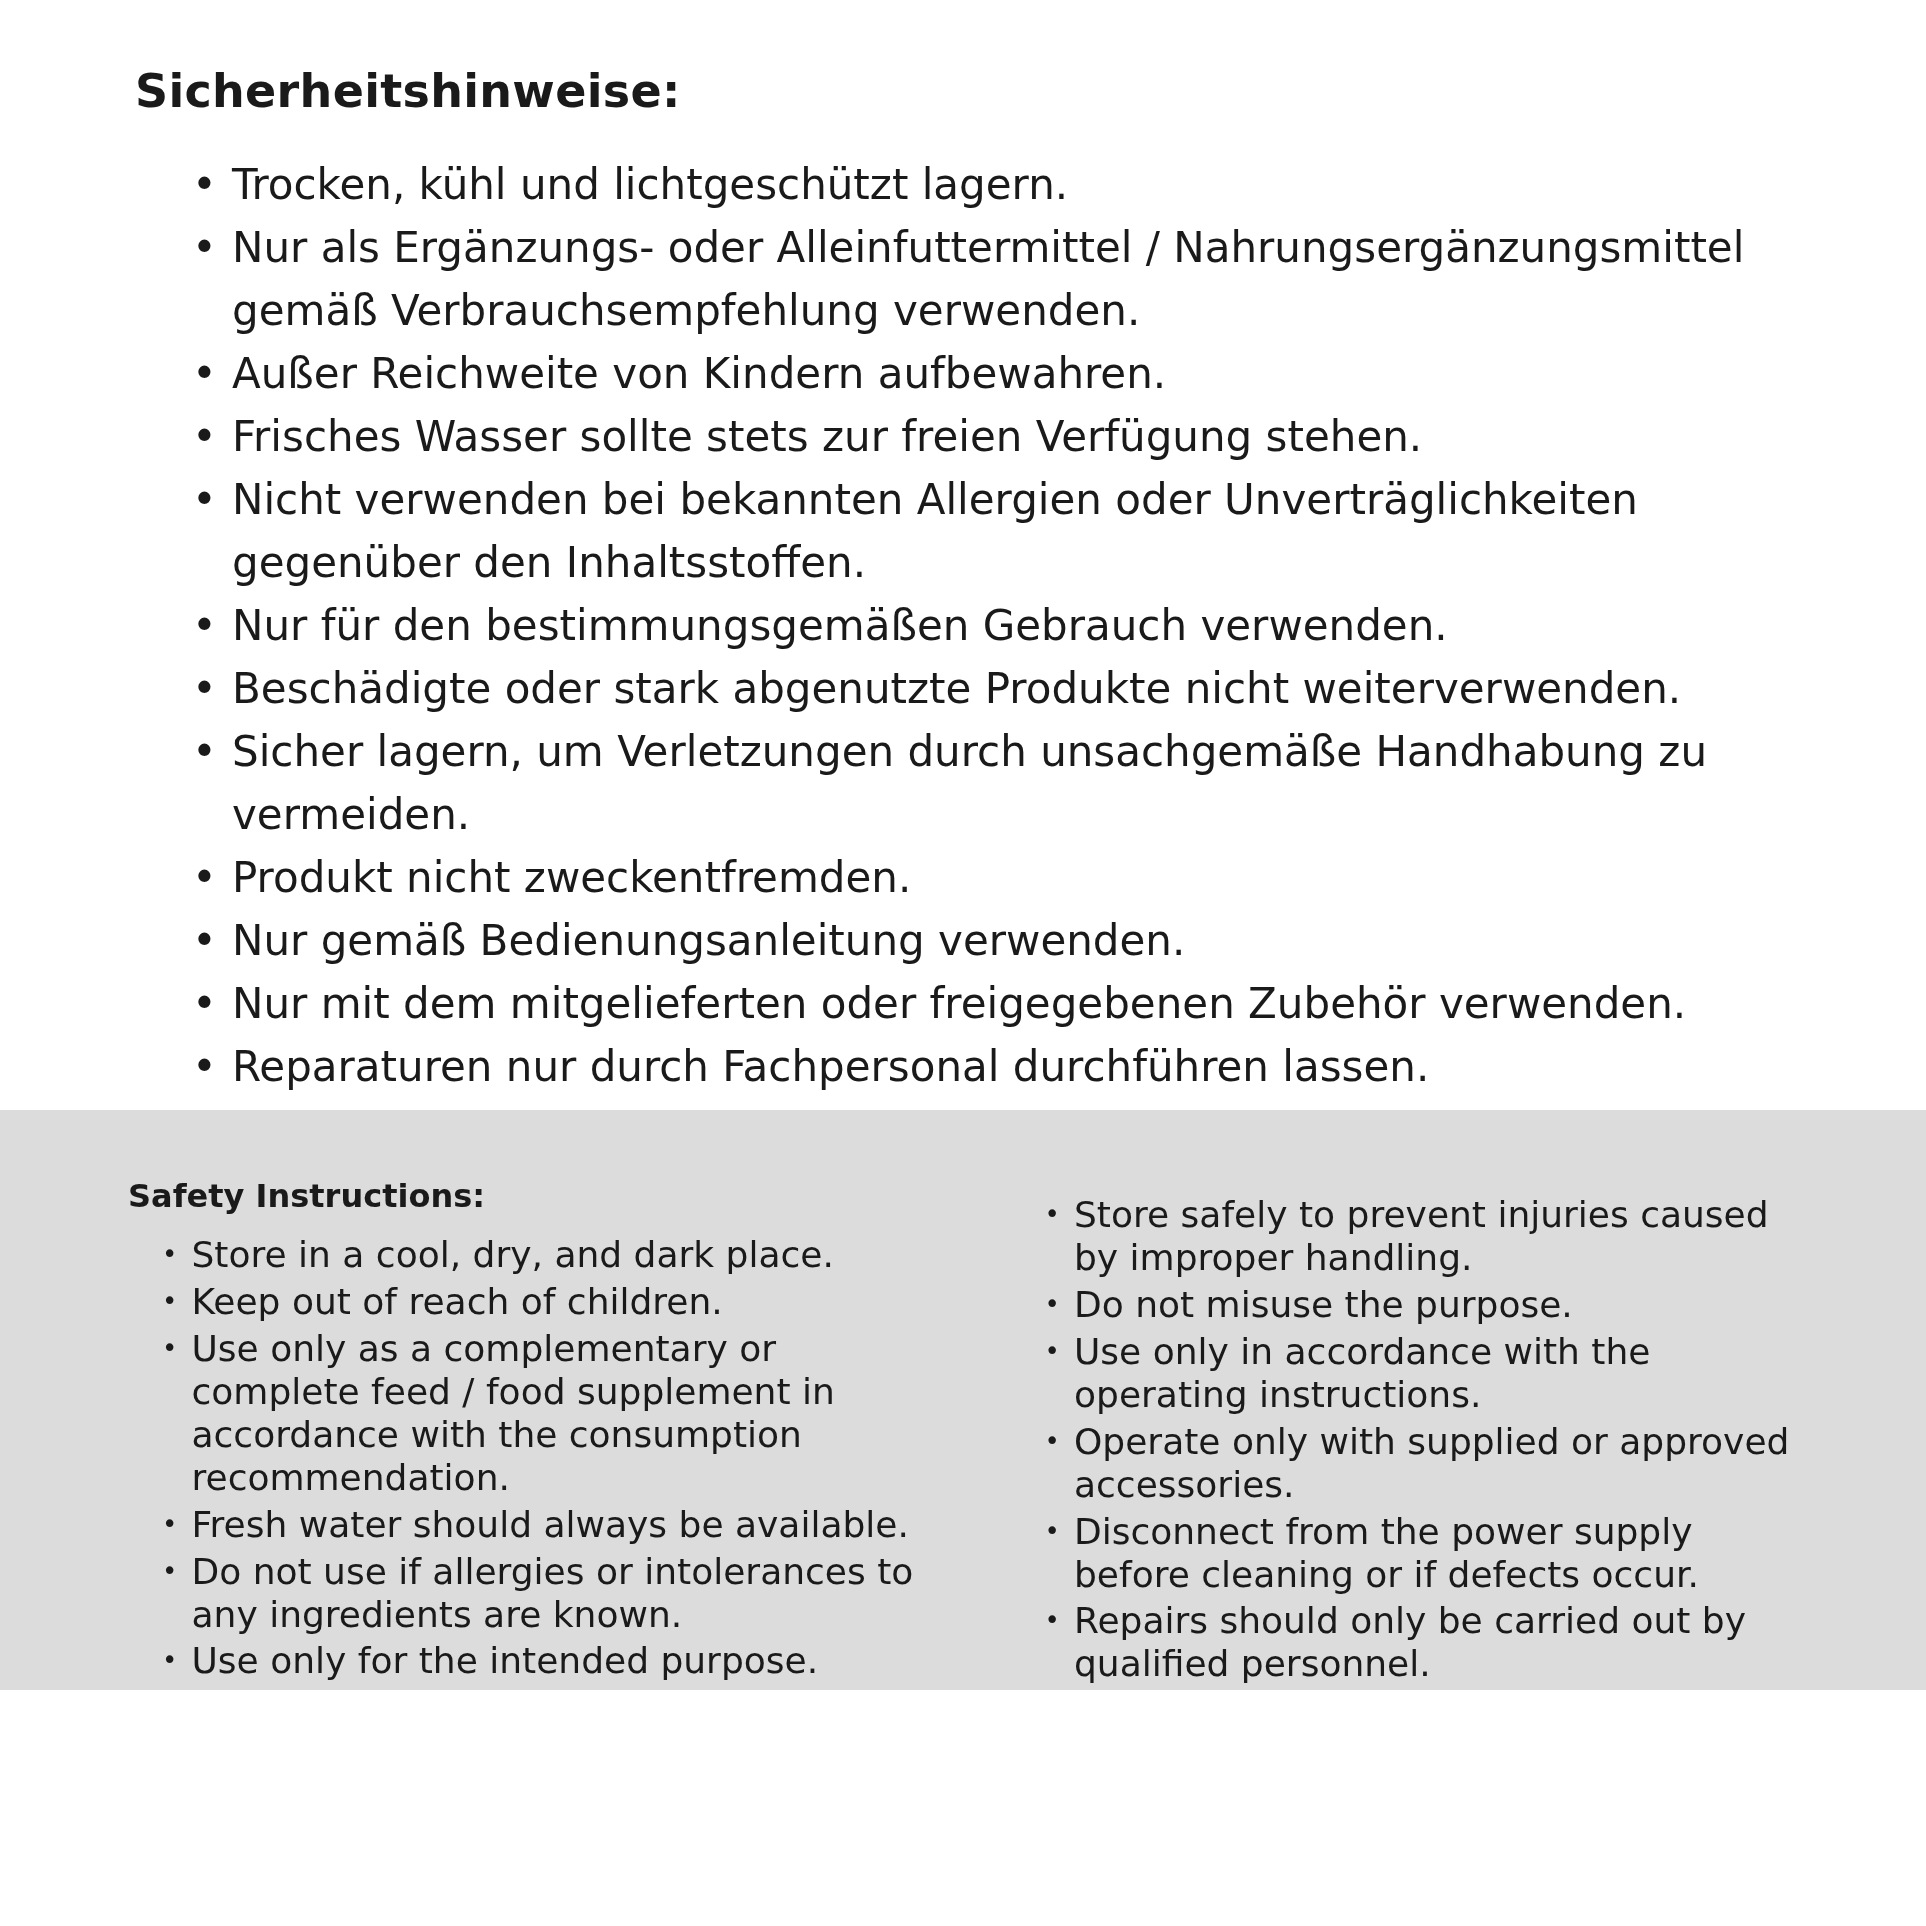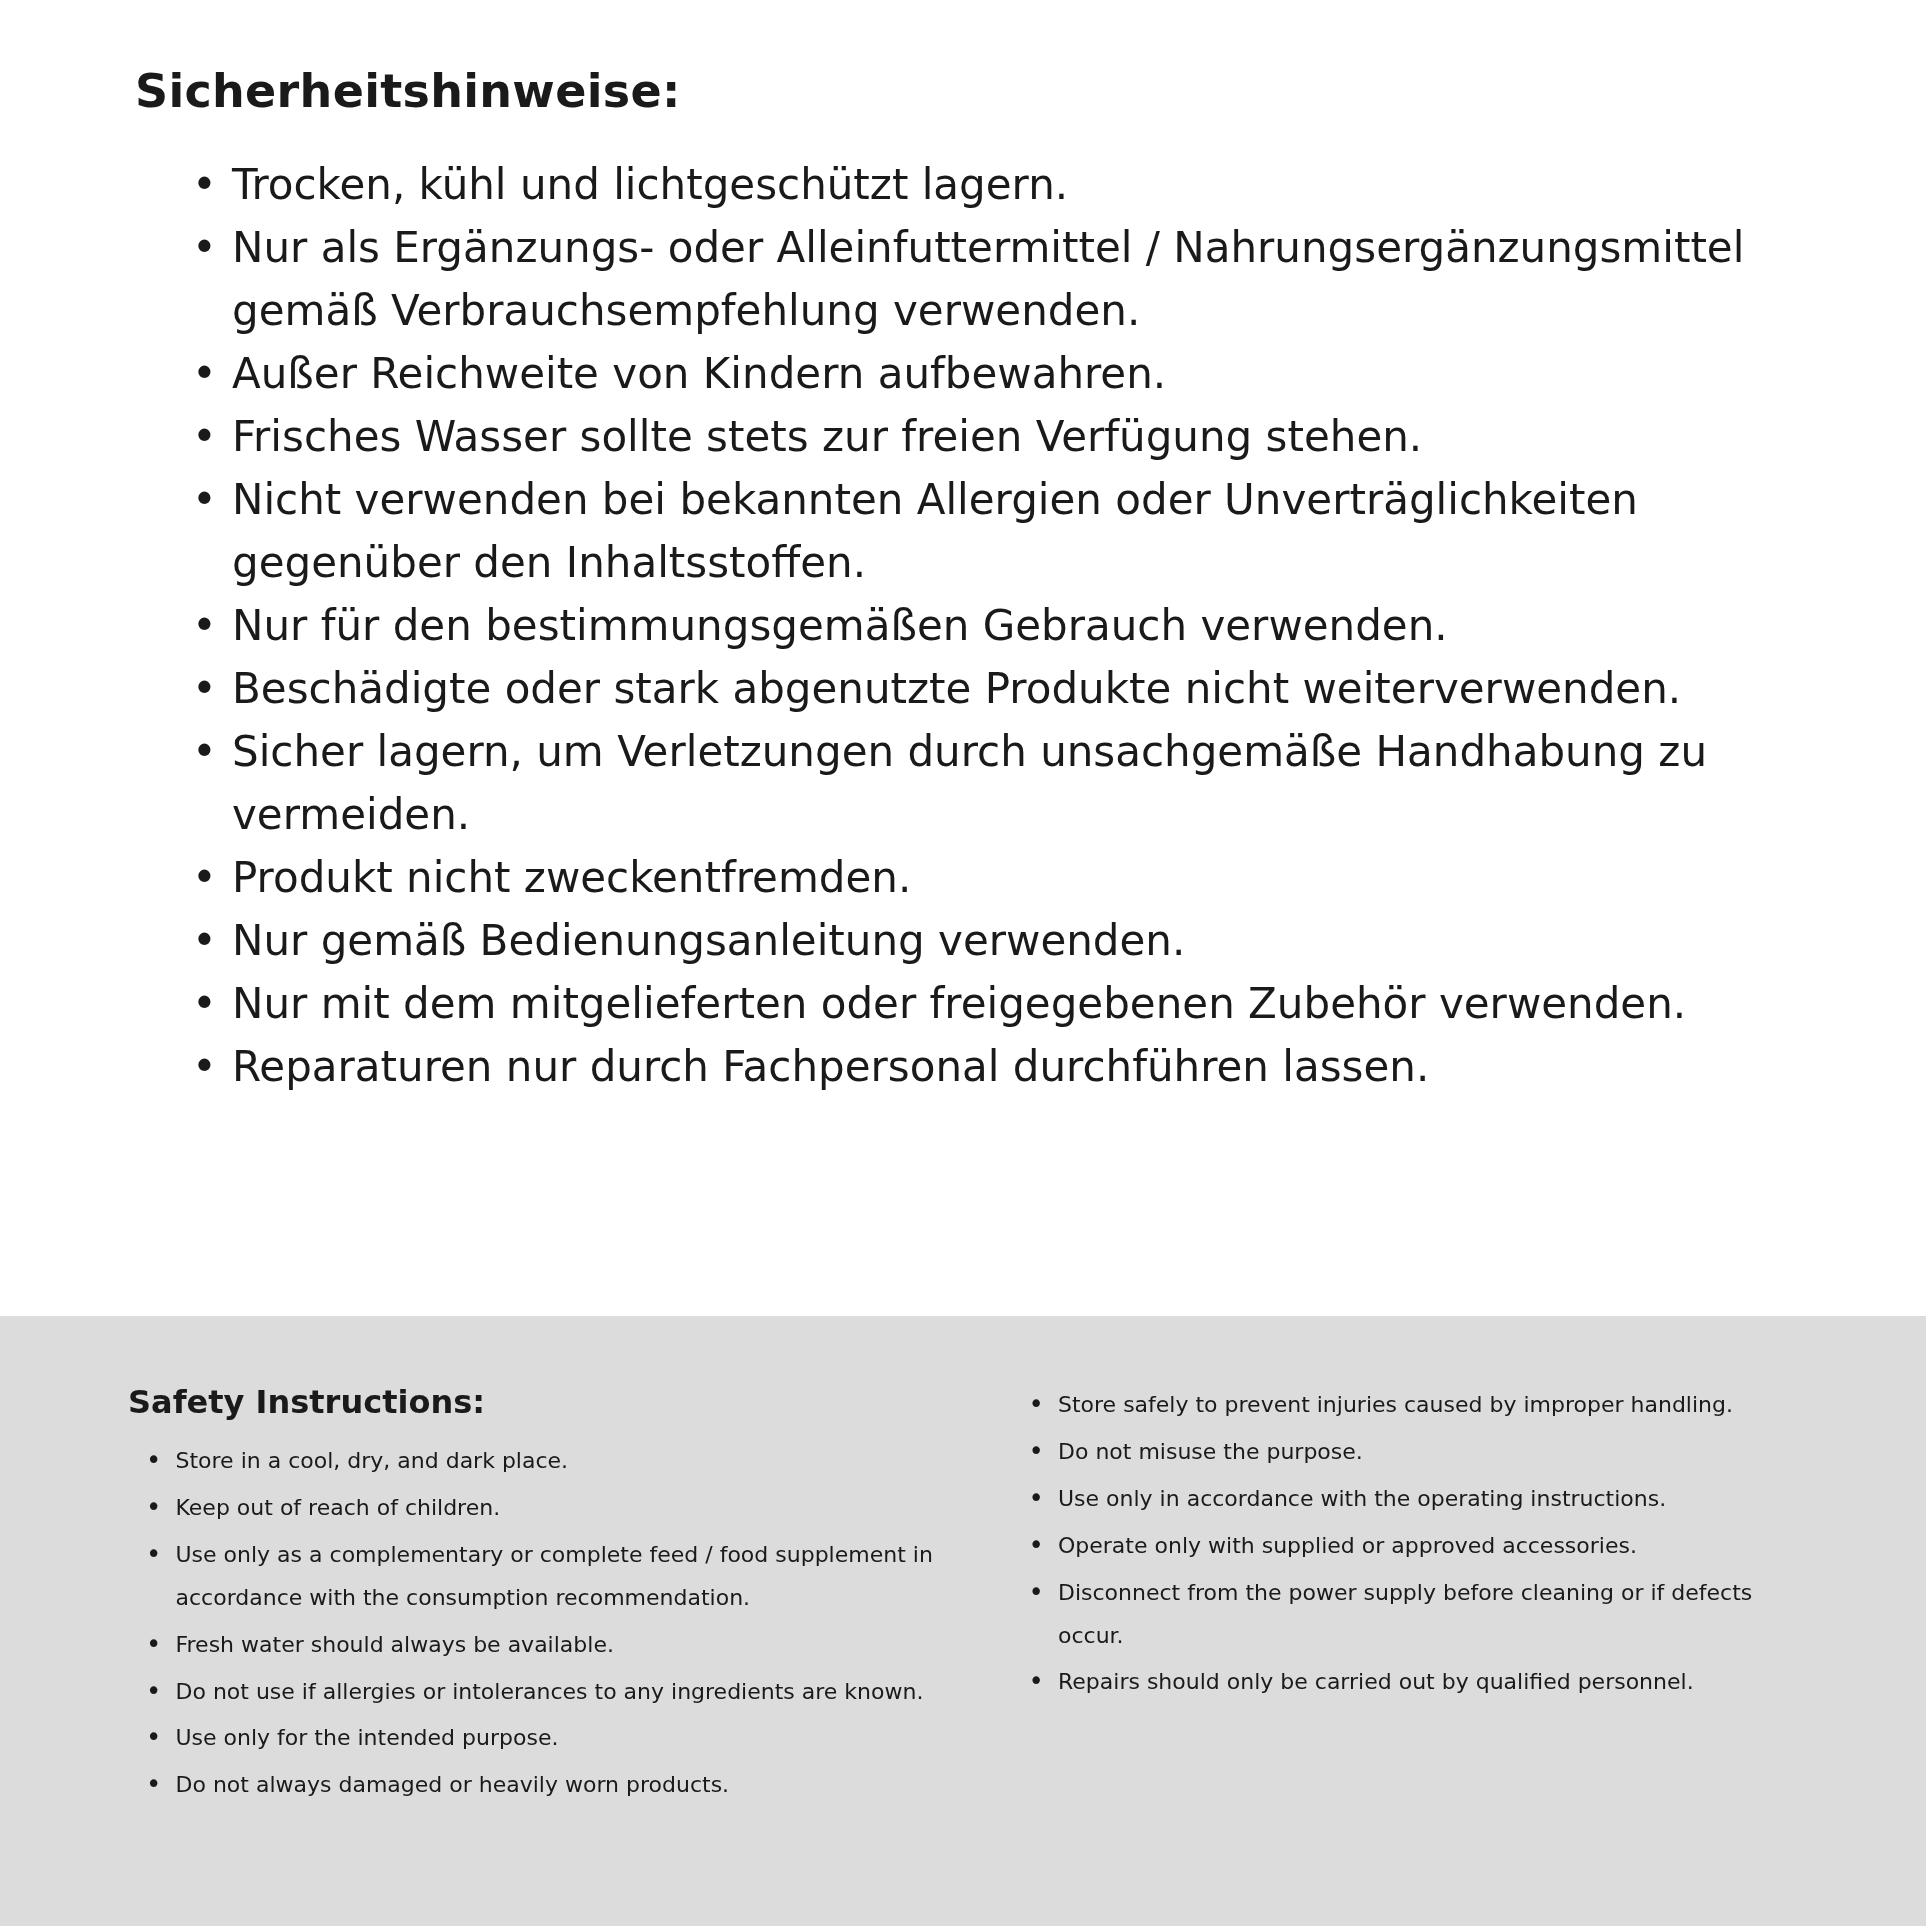--- a/index.html
+++ b/index.html
@@ -4,21 +4,21 @@
 <style>
   html, body {
     margin: 0;
     padding: 0;
     background: #ffffff;
     font-family: "DejaVu Sans", "Liberation Sans", sans-serif;
     color: #1a1a1a;
   }
   .page {
     width: 1926px;
-    height: 1926px;
+    height: 1690px;
     display: flex;
     flex-direction: column;
     overflow: hidden;
     background: #ffffff;
   }
 
   
   .de-section {
     box-sizing: border-box;
     height: 1316px;
@@ -62,24 +62,24 @@
     flex: 1;
     min-width: 0;
   }
   .en-title {
     font-size: 32px;
     font-weight: 700;
     margin: 0 0 18px 0;
   }
   .en-list {
     list-style: none;
-    margin: 0;
+    margin: 16px;
     padding: 0 0 0 18px;
     max-width: 796px;
-    font-size: 22px;
+    font-size: 36px;
     line-height: 43px;
   }
   .en-col-right .en-list {
     padding-left: 0;
     max-width: 770px;
   }
   .en-list li {
     position: relative;
     padding-left: 29.5px;
     margin-bottom: 3.9px;

